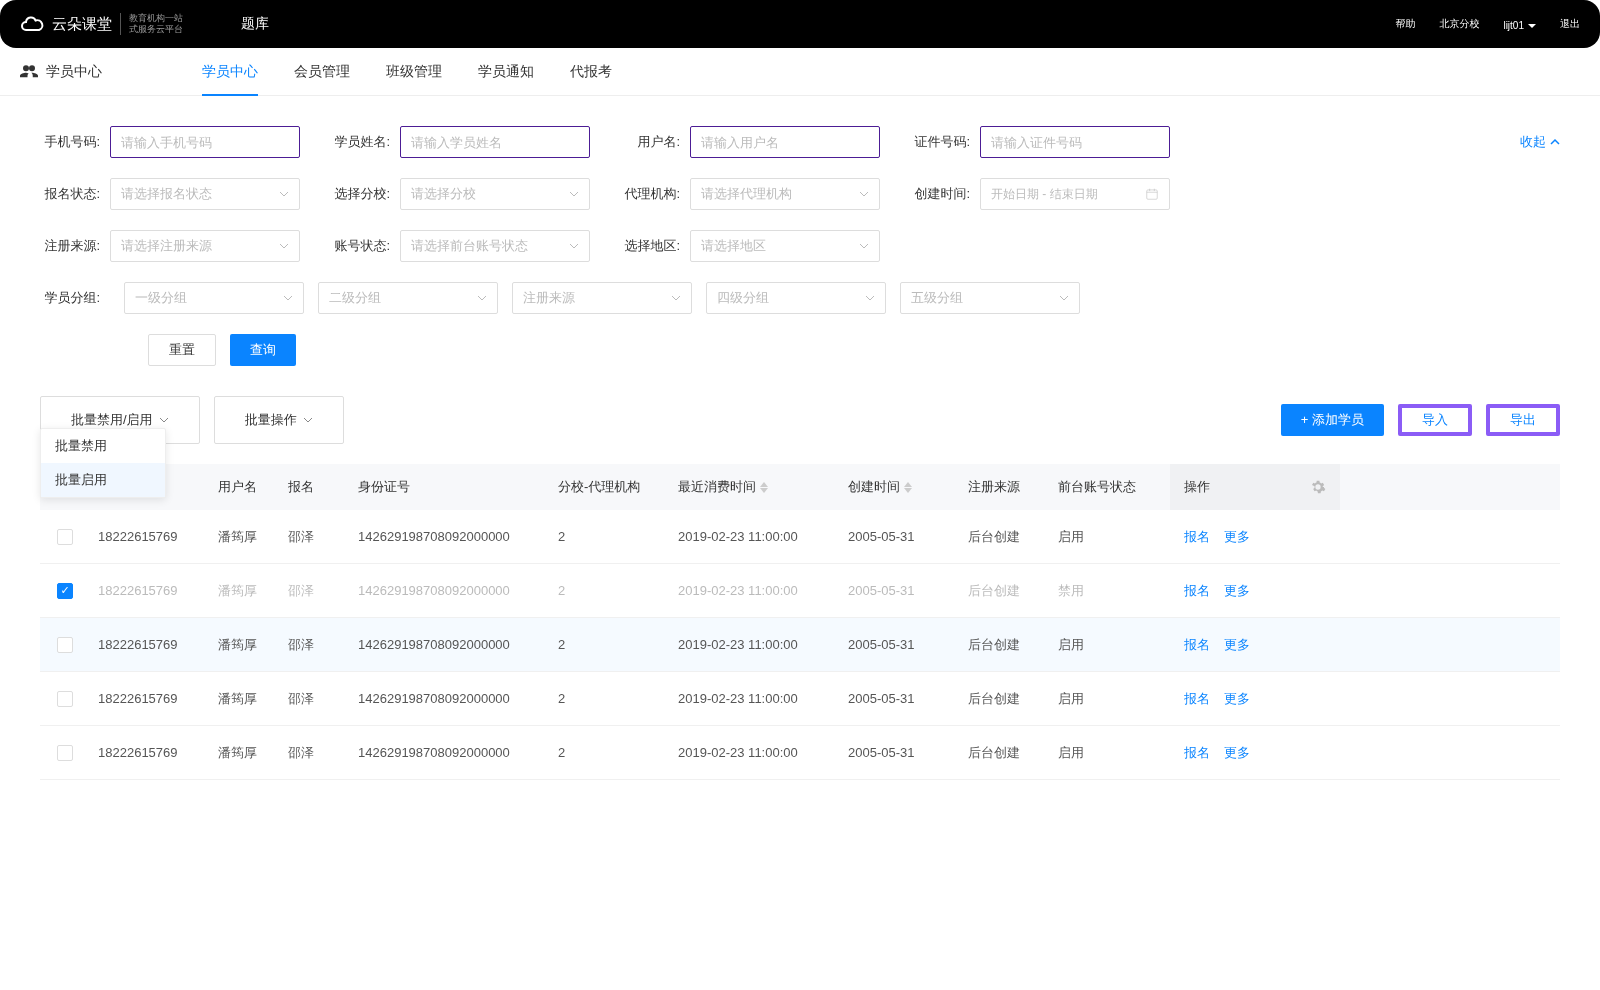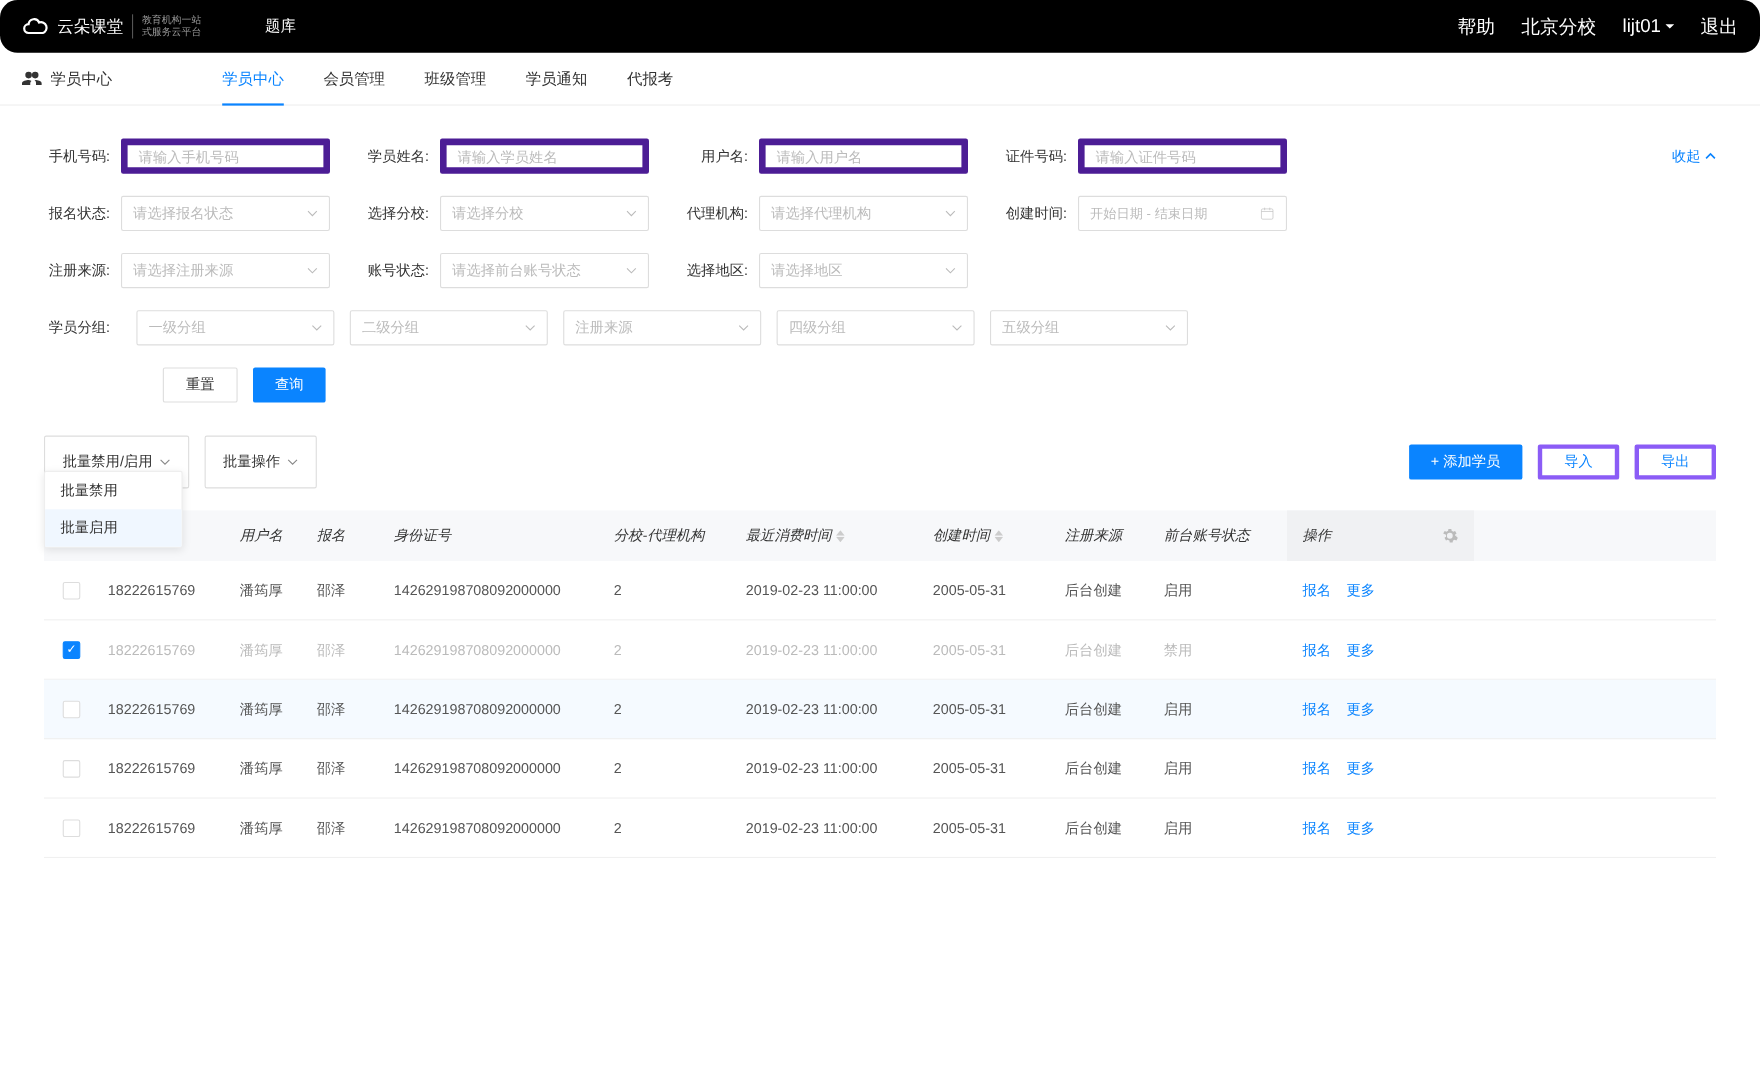--- a/index.html
+++ b/index.html
@@ -6,62 +6,62 @@
     body { font-family: -apple-system, "PingFang SC", "Microsoft YaHei", sans-serif; font-size: 14px; color: #333; background: #fff; }
     
     .topnav { background: #000; height: 48px; display: flex; align-items: center; padding: 0 20px; border-radius: 16px; }
     .logo { display: flex; align-items: center; gap: 8px; color: #fff; margin-right: 40px; }
     .logo-icon { width: 24px; height: 24px; }
     .logo-text { font-size: 15px; font-weight: 500; }
     .logo-sub { font-size: 9px; color: #999; border-left: 1px solid #555; padding-left: 8px; line-height: 1.2; }
     .topnav-item { color: #fff; padding: 0 18px; height: 48px; display: flex; align-items: center; cursor: pointer; font-size: 14px; }
     .topnav-item.active { background: #222; }
     .topnav-spacer { flex: 1; }
-    .topnav-right { display: flex; align-items: center; gap: 24px; color: #fff; font-size: 17px; }
+    .topnav-right { display: flex; align-items: flex-end; gap: 24px; color: #fff; font-size: 10px; }
     .topnav-right span { cursor: pointer; display: flex; align-items: center; gap: 4px; }
     
     .subnav { height: 48px; display: flex; align-items: center; padding: 0 20px; border-bottom: 1px solid #eee; gap: 40px; }
     .subnav-title { display: flex; align-items: center; gap: 8px; font-size: 14px; }
     .subnav-items { display: flex; gap: 36px; margin-left: 60px; }
     .subnav-item { cursor: pointer; font-size: 14px; height: 48px; display: flex; align-items: center; position: relative; }
     .subnav-item.active { color: #0a84ff; }
     .subnav-item.active::after { content: ""; position: absolute; bottom: 0; left: 0; right: 0; height: 2px; background: #0a84ff; }
     
     .filters { padding: 30px 40px 10px 40px; }
     .filter-row { display: flex; gap: 30px; margin-bottom: 20px; align-items: center; }
     .filter-item { display: flex; align-items: center; gap: 10px; }
     .filter-label { font-size: 13px; color: #333; white-space: nowrap; min-width: 60px; text-align: right; }
-    .filter-input { width: 190px; height: 32px; border: 6px solid #4c1d95; border-radius: 2px; padding: 0 10px; font-size: 13px; color: #701a75; outline: none; }
+    .filter-input { width: 190px; height: 32px; border: 1px solid #4c1d95; border-radius: 2px; padding: 0 10px; font-size: 13px; color: #701a75; outline: none; }
     .filter-input::placeholder { color: #bbb; }
     .filter-select { width: 190px; height: 32px; border: 1px solid #ddd; border-radius: 2px; padding: 0 10px; font-size: 13px; color: #bbb; outline: none; background: #fff; display: flex; align-items: center; justify-content: space-between; cursor: pointer; }
     .chevron { width: 10px; height: 10px; }
     .collapse-link { color: #0a84ff; font-size: 13px; cursor: pointer; display: flex; align-items: center; gap: 4px; margin-left: auto; }
     .date-range { width: 190px; height: 32px; border: 1px solid #ddd; border-radius: 2px; padding: 0 10px; font-size: 12px; color: #bbb; display: flex; align-items: center; justify-content: space-between; cursor: pointer; }
     
     .group-row { display: flex; gap: 14px; margin-bottom: 20px; align-items: center; padding-left: 0; }
     .group-label { font-size: 13px; min-width: 60px; text-align: right; margin-right: 10px; }
     .group-select { width: 180px; height: 32px; border: 1px solid #ddd; border-radius: 2px; padding: 0 10px; font-size: 13px; color: #bbb; display: flex; align-items: center; justify-content: space-between; cursor: pointer; background: #fff; }
     
     .action-row { padding-left: 108px; display: flex; gap: 14px; }
     .btn { height: 32px; padding: 0 20px; border-radius: 2px; font-size: 13px; cursor: pointer; border: none; display: flex; align-items: center; }
     .btn-default { background: #fff; border: 1px solid #ddd; color: #333; }
     .btn-primary { background: #0a84ff; color: #fff; }
     
     .toolbar { display: flex; padding: 20px 40px; align-items: center; position: relative; }
     .toolbar-left { display: flex; gap: 14px; }
     .toolbar-right { margin-left: auto; display: flex; gap: 14px; }
-    .dropdown-btn { height: 48px; padding: 0 16px; border: 1px solid #ddd; border-radius: 2px; background: #fff; font-size: 13px; cursor: pointer; display: flex; align-items: center; gap: 6px; color: #333; }
+    .dropdown-btn { height: 48px; padding: 0 30px; border: 1px solid #ddd; border-radius: 2px; background: #fff; font-size: 13px; cursor: pointer; display: flex; align-items: center; gap: 6px; color: #333; }
     .btn-outline-primary { background: #fff; border: 4px solid #8b5cf6; color: #0a84ff; }
     
     .dropdown-menu { position: absolute; top: 52px; left: 40px; width: 126px; background: #fff; border: 1px solid #eee; box-shadow: 0 2px 8px rgba(0,0,0,0.1); border-radius: 2px; z-index: 10; }
     .dropdown-menu-item { padding: 8px 14px; font-size: 13px; cursor: pointer; color: #333; }
     .dropdown-menu-item.hover { background: #f0f7ff; }
     
     .table { width: calc(100% - 80px); margin: 0 40px; }
-    .thead { display: flex; background: #f7f8fa; height: 46px; align-items: center; font-size: 13px; color: #333; font-style: italic; }
+    .thead { display: flex; background: #f7f8fa; height: 46px; align-items: center; font-size: 13px; color: #333; }
     .th { padding: 0 8px; }
     .th-checkbox { width: 50px; display: flex; justify-content: center; }
     .th.sortable { display: flex; align-items: center; gap: 4px; cursor: pointer; }
     .sort-arrows { display: flex; flex-direction: column; gap: 1px; }
     .th-actions { width: 170px; background: #f0f1f3; height: 46px; display: flex; align-items: center; padding: 0 14px; justify-content: space-between; }
     .gear-icon { color: #bbb; cursor: pointer; }
     
     .tr { display: flex; height: 54px; align-items: center; font-size: 13px; border-bottom: 1px solid #f0f0f0; }
     .tr.highlight { background: #f5faff; }
     .tr.disabled .td { color: #bbb; }

